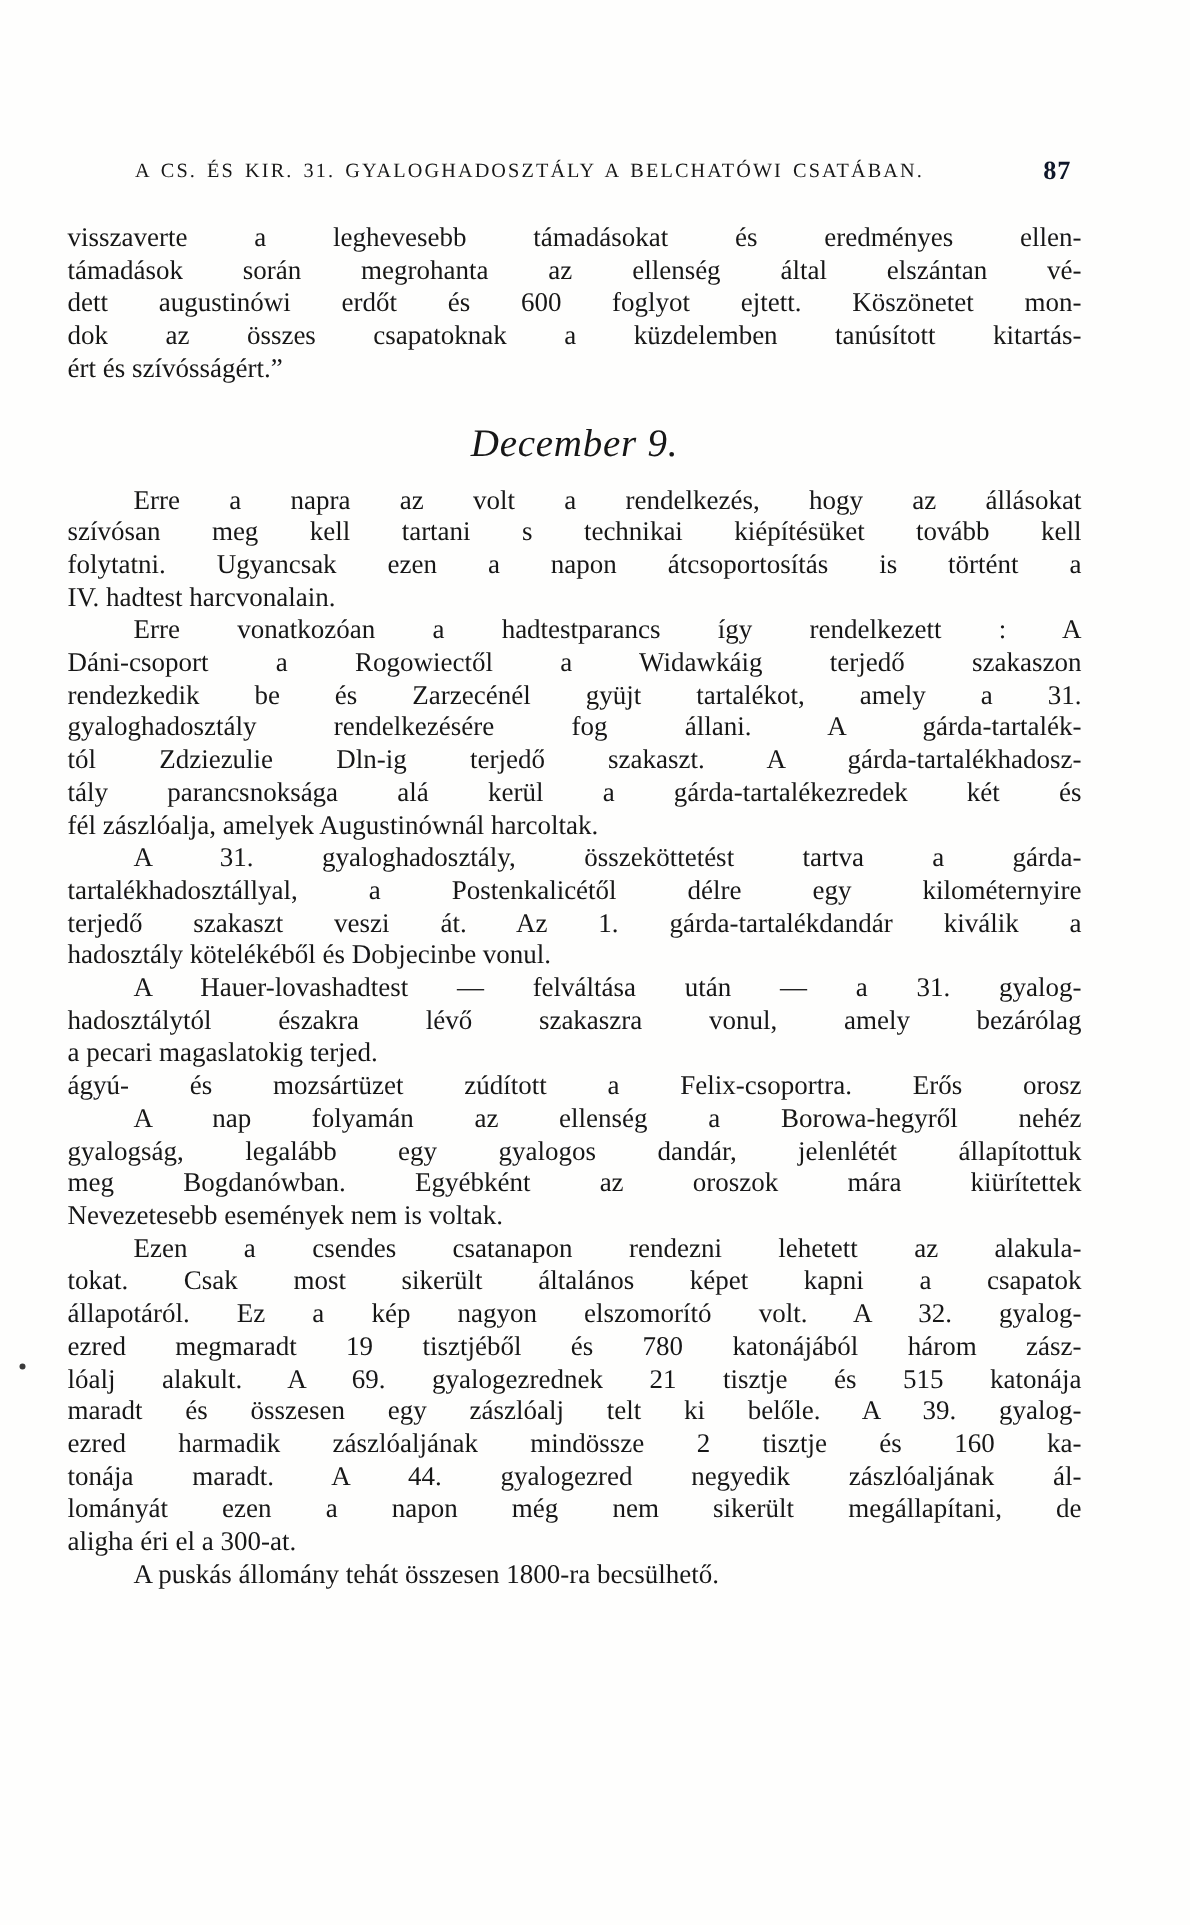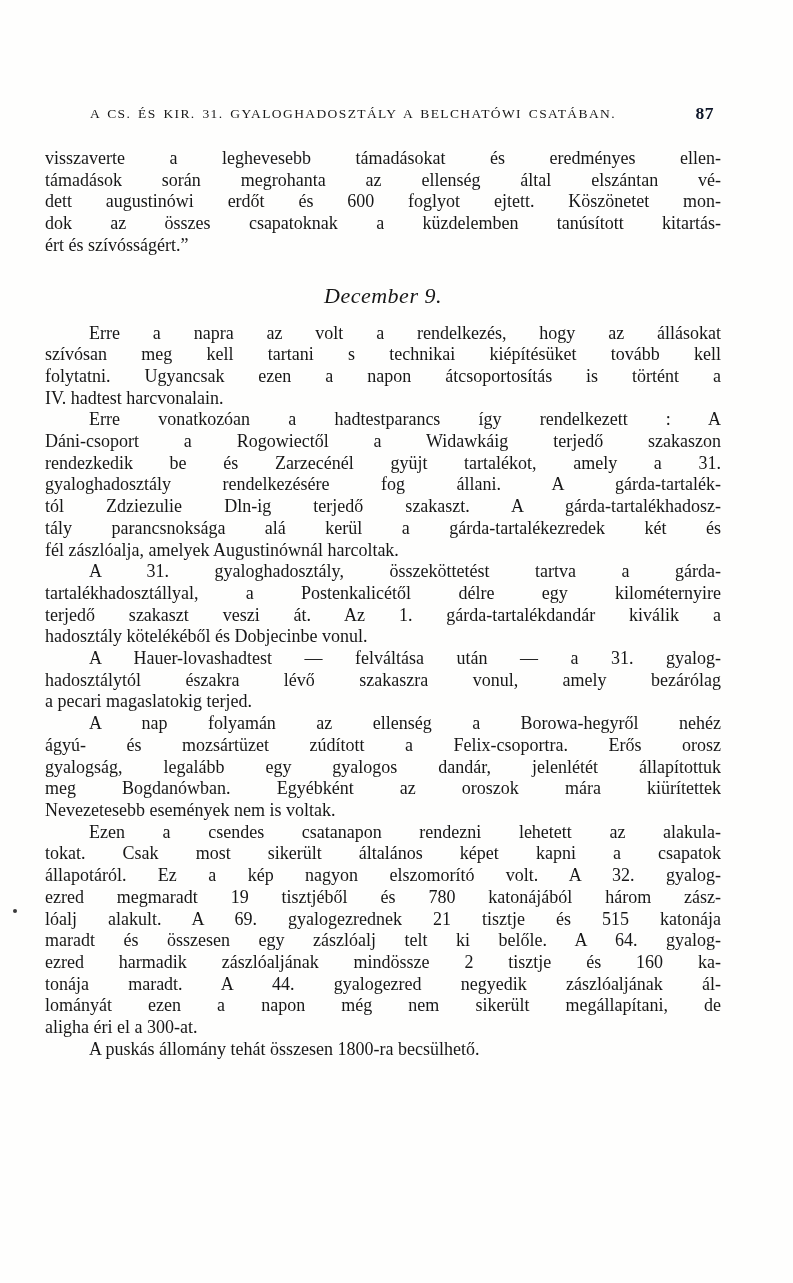--- a/index.html
+++ b/index.html
@@ -66,21 +66,21 @@
     -moz-text-align-last: left;
     white-space: normal;
   }
   .line.indent {
     text-indent: 44px;
   }
   .date-heading {
     margin: 27px 0 15px 0;
     text-align: center;
     font-style: italic;
-    font-size: 22px;
+    font-size: 26px;
     line-height: 24px;
     letter-spacing: 0.5px;
     color: #171717;
   }
   .ink-speck {
     position: absolute;
     left: 13px;
     top: 909px;
     width: 4px;
     height: 4px;
@@ -116,31 +116,31 @@
       <div class="line">tól Zdziezulie Dln-ig terjedő szakaszt. A gárda-tartalékhadosz-</div>
       <div class="line">tály parancsnoksága alá kerül a gárda-tartalékezredek két és</div>
       <div class="line last">fél zászlóalja, amelyek Augustinównál harcoltak.</div>
       <div class="line indent">A 31. gyaloghadosztály, összeköttetést tartva a gárda-</div>
       <div class="line">tartalékhadosztállyal, a Postenkalicétől délre egy kilométernyire</div>
       <div class="line">terjedő szakaszt veszi át. Az 1. gárda-tartalékdandár kiválik a</div>
       <div class="line last">hadosztály kötelékéből és Dobjecinbe vonul.</div>
       <div class="line indent">A Hauer-lovashadtest — felváltása után — a 31. gyalog-</div>
       <div class="line">hadosztálytól északra lévő szakaszra vonul, amely bezárólag</div>
       <div class="line last">a pecari magaslatokig terjed.</div>
+      <div class="line">ágyú- és mozsártüzet zúdított a Felix-csoportra. Erős orosz</div>
       <div class="line indent">A nap folyamán az ellenség a Borowa-hegyről nehéz</div>
-      <div class="line">ágyú- és mozsártüzet zúdított a Felix-csoportra. Erős orosz</div>
       <div class="line">gyalogság, legalább egy gyalogos dandár, jelenlétét állapítottuk</div>
       <div class="line">meg Bogdanówban. Egyébként az oroszok mára kiürítettek</div>
       <div class="line last">Nevezetesebb események nem is voltak.</div>
       <div class="line indent">Ezen a csendes csatanapon rendezni lehetett az alakula-</div>
       <div class="line">tokat. Csak most sikerült általános képet kapni a csapatok</div>
       <div class="line">állapotáról. Ez a kép nagyon elszomorító volt. A 32. gyalog-</div>
       <div class="line">ezred megmaradt 19 tisztjéből és 780 katonájából három zász-</div>
       <div class="line">lóalj alakult. A 69. gyalogezrednek 21 tisztje és 515 katonája</div>
-      <div class="line">maradt és összesen egy zászlóalj telt ki belőle. A 64. gyalog-</div>
+      <div class="line">maradt és összesen egy zászlóalj telt ki belőle. A 39. gyalog-</div>
       <div class="line">ezred harmadik zászlóaljának mindössze 2 tisztje és 160 ka-</div>
       <div class="line">tonája maradt. A 44. gyalogezred negyedik zászlóaljának ál-</div>
       <div class="line">lományát ezen a napon még nem sikerült megállapítani, de</div>
       <div class="line last">aligha éri el a 300-at.</div>
       <div class="line last indent">A puskás állomány tehát összesen 1800-ra becsülhető.</div>
     </div>
 
   <span class="ink-speck"></span>
 
 </div>

